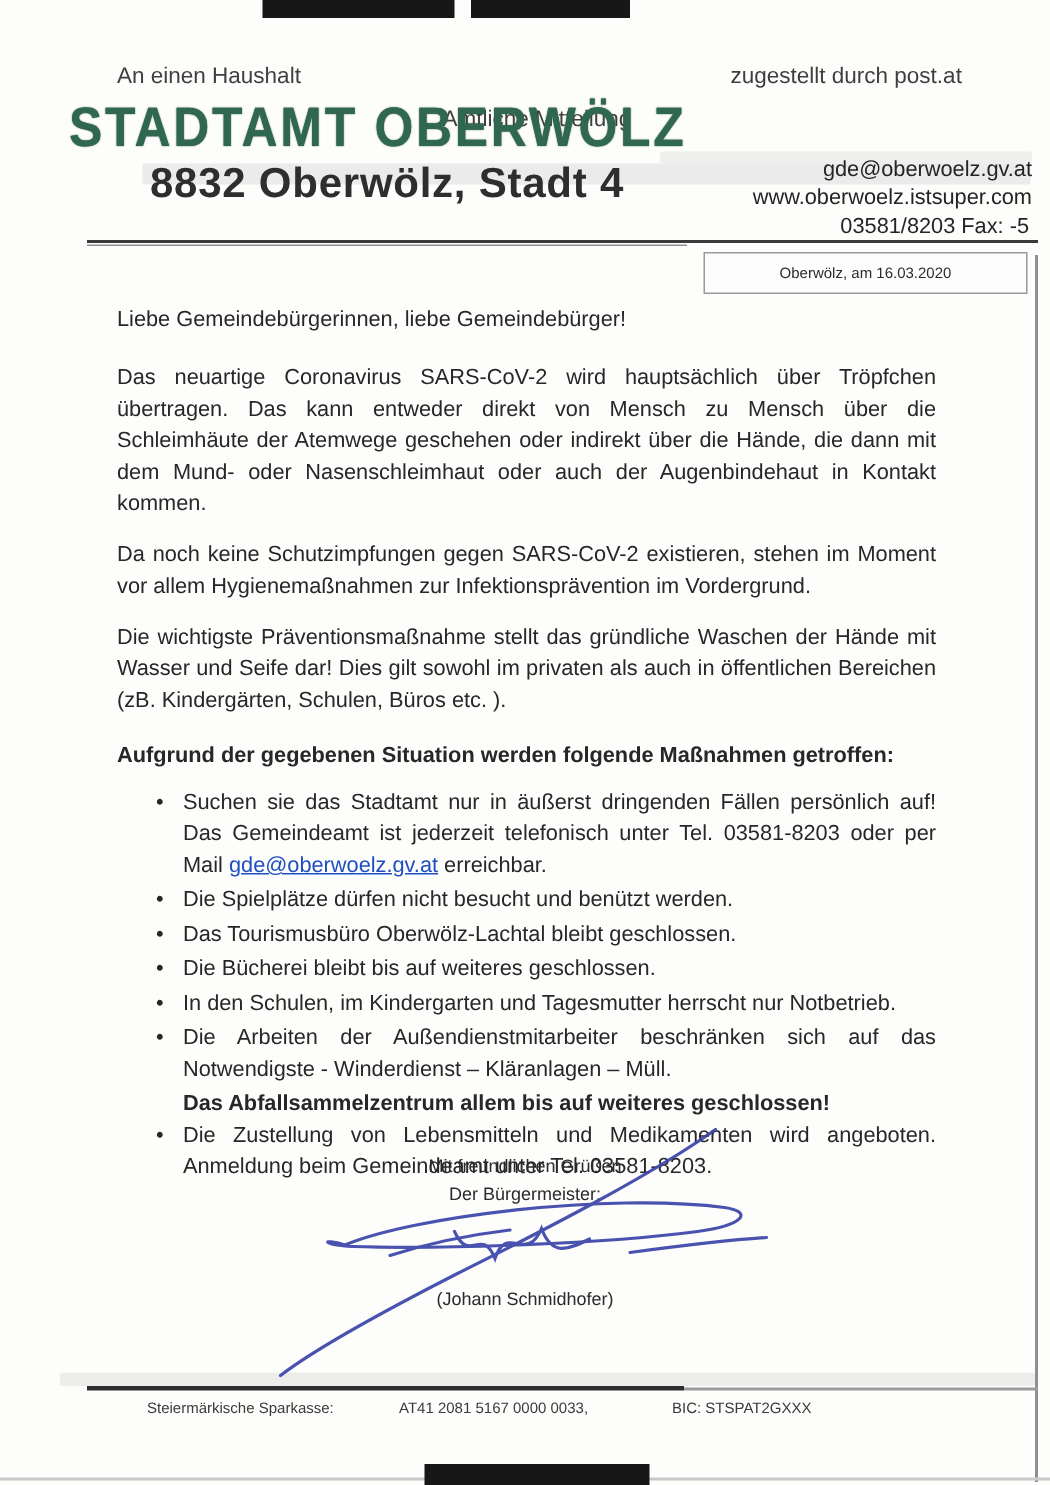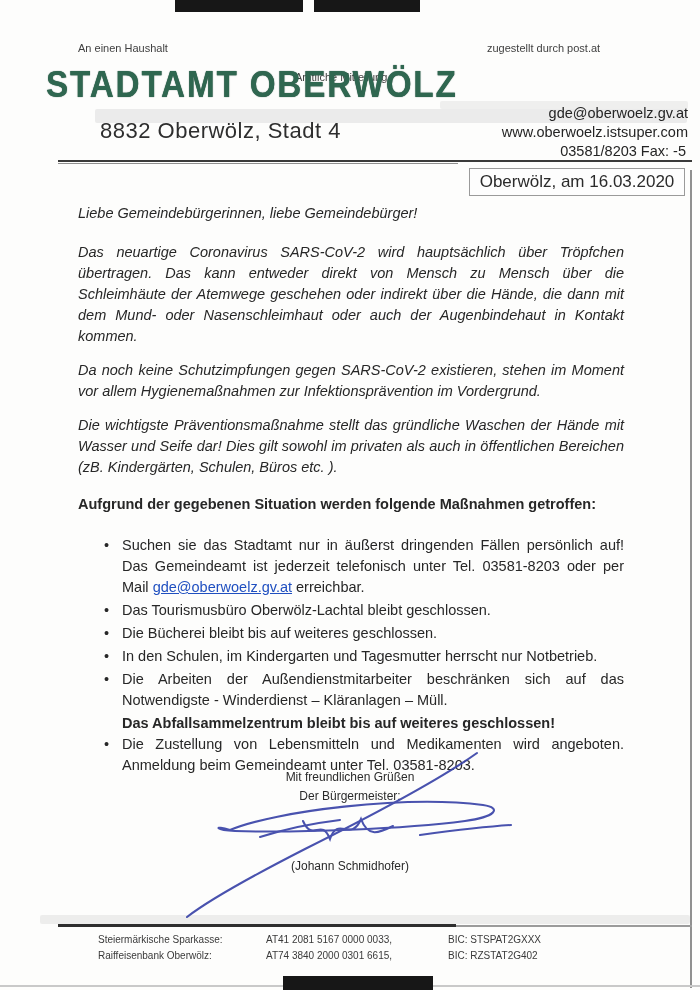--- a/index.html
+++ b/index.html
@@ -6,43 +6,43 @@
   .page{
     position:relative;width:700px;height:990px;background:#fdfdfc;overflow:hidden;
     font-family:"Liberation Sans","DejaVu Sans",sans-serif;color:#262626;
   }
   
   .bar{position:absolute;background:#171717;}
   .smudge{position:absolute;background:#d9d9d9;opacity:.5;border-radius:2px;}
   .vline-right{position:absolute;width:2px;background:#7d7d7d;opacity:.85;}
   .bottom-faint{position:absolute;height:2px;background:#c9c9c9;}
   
-  .dist{position:absolute;top:42px;font-size:11px;color:#3f3f3f;white-space:nowrap;}
+  .dist{position:absolute;top:42px;font-size:15px;color:#3f3f3f;white-space:nowrap;}
   .office{
     position:absolute;left:46px;top:64px;font-size:37px;font-weight:bold;color:#2f6750;
     letter-spacing:2px;white-space:nowrap;transform:scaleX(.9);transform-origin:left top;
     text-shadow:0 0 1px #1e4536;
   }
   .address{
-    position:absolute;left:100px;top:118px;font-size:22px;font-weight:normal;color:#2e2e2e;
+    position:absolute;left:100px;top:106px;font-size:28px;font-weight:bold;color:#2e2e2e;
     white-space:nowrap;letter-spacing:.5px;
   }
   .contact{position:absolute;right:12px;top:104px;text-align:right;font-size:14.5px;color:#242424;line-height:19px;}
   .contact .phone{display:inline-block;padding:0 2px 1px 14px;}
   .hrule{position:absolute;left:58px;top:160px;width:634px;height:2px;background:#3a3a3a;}
   .hrule-soft{position:absolute;left:58px;top:163px;width:400px;height:1px;background:#8f8f8f;}
   .datebox{
     position:absolute;left:469px;top:168px;width:214px;height:26px;border:1px solid #9a9a9a;
-    display:flex;align-items:center;justify-content:center;font-size:17px;color:#2b2b2b;background:#fdfdfd;
+    display:flex;align-items:center;justify-content:center;font-size:10px;color:#2b2b2b;background:#fdfdfd;
   }
   
   .body{position:absolute;left:78px;top:203px;width:546px;font-size:14.5px;line-height:21px;color:#272727;}
-  .body p{margin:0 0 13px 0;text-align:justify;font-style:italic;}
+  .body p{margin:0 0 13px 0;text-align:justify;}
   .body p.salutation{text-align:left;margin-bottom:18px;}
-  .measures{font-weight:bold;margin:16px 0 20px 0;}
+  .measures{font-weight:bold;margin:16px 0 10px 0;}
   .li{position:relative;padding-left:44px;margin-bottom:2px;text-align:justify;}
   .li::before{content:"\2022";position:absolute;left:26px;top:0;}
   .note{padding-left:44px;font-weight:bold;}
   .maillink{color:#1f4fc0;text-decoration:underline;}
   
   .closing{position:absolute;left:180px;top:768px;width:340px;text-align:center;font-size:12px;line-height:19px;color:#2a2a2a;}
   .signer{margin-top:51px;}
   .sig-svg{position:absolute;left:165px;top:745px;pointer-events:none;}
   
   .f-rule-dark{position:absolute;left:58px;top:924px;width:398px;height:3px;background:#2e2e2e;}
@@ -89,25 +89,26 @@
 
   <div class="body">
     <p class="salutation">Liebe Gemeindebürgerinnen, liebe Gemeindebürger!</p>
     <p>Das neuartige Coronavirus SARS-CoV-2 wird hauptsächlich über Tröpfchen übertragen. Das kann entweder direkt von Mensch zu Mensch über die Schleimhäute der Atemwege geschehen oder indirekt über die Hände, die dann mit dem Mund- oder Nasenschleimhaut oder auch der Augenbindehaut in Kontakt kommen.</p>
     <p>Da noch keine Schutzimpfungen gegen SARS-CoV-2 existieren, stehen im Moment vor allem Hygienemaßnahmen zur Infektionsprävention im Vordergrund.</p>
     <p>Die wichtigste Präventionsmaßnahme stellt das gründliche Waschen der Hände mit Wasser und Seife dar! Dies gilt sowohl im privaten als auch in öffentlichen Bereichen (zB. Kindergärten, Schulen, Büros etc. ).</p>
 
     <div class="measures">Aufgrund der gegebenen Situation werden folgende Maßnahmen getroffen:</div>
 
     <div class="li"><span>Suchen sie das Stadtamt nur in äußerst dringenden Fällen persönlich auf! Das Gemeindeamt ist jederzeit telefonisch unter Tel. 03581-8203 oder per Mail </span><a class="maillink" href="#">gde@oberwoelz.gv.at</a><span> erreichbar.</span></div>
+    <div class="li">Die Spielplätze dürfen nicht besucht und benützt werden.</div>
     <div class="li">Das Tourismusbüro Oberwölz-Lachtal bleibt geschlossen.</div>
     <div class="li">Die Bücherei bleibt bis auf weiteres geschlossen.</div>
     <div class="li">In den Schulen, im Kindergarten und Tagesmutter herrscht nur Notbetrieb.</div>
     <div class="li">Die Arbeiten der Außendienstmitarbeiter beschränken sich auf das Notwendigste - Winderdienst – Kläranlagen – Müll.</div>
-    <div class="note">Das Abfallsammelzentrum bleibt bis auf weiteres geschlossen!</div>
+    <div class="note">Das Abfallsammelzentrum allem bis auf weiteres geschlossen!</div>
     <div class="li">Die Zustellung von Lebensmitteln und Medikamenten wird angeboten. Anmeldung beim Gemeindeamt unter Tel. 03581-8203.</div>
   </div>
 
   <div class="closing">
     <div>Mit freundlichen Grüßen</div>
     <div>Der Bürgermeister:</div>
     <div class="signer">(Johann Schmidhofer)</div>
   </div>
 
   <svg class="sig-svg" width="360" height="180" viewBox="0 0 360 180">
@@ -122,20 +123,15 @@
 
   <div class="f-rule-dark"></div>
   <div class="f-rule-light"></div>
 
   <div class="footer">
     <div class="row">
       <span class="c-bank">Steiermärkische Sparkasse:</span>
       <span class="c-iban">AT41 2081 5167 0000 0033,</span>
       <span class="c-bic">BIC: STSPAT2GXXX</span>
     </div>
-    <div class="row">
-      <span class="c-bank">Raiffeisenbank Oberwölz:</span>
-      <span class="c-iban">AT74 3840 2000 0301 6615,</span>
-      <span class="c-bic">BIC: RZSTAT2G402</span>
-    </div>
   </div>
 
 </div>
 
 </body></html>

